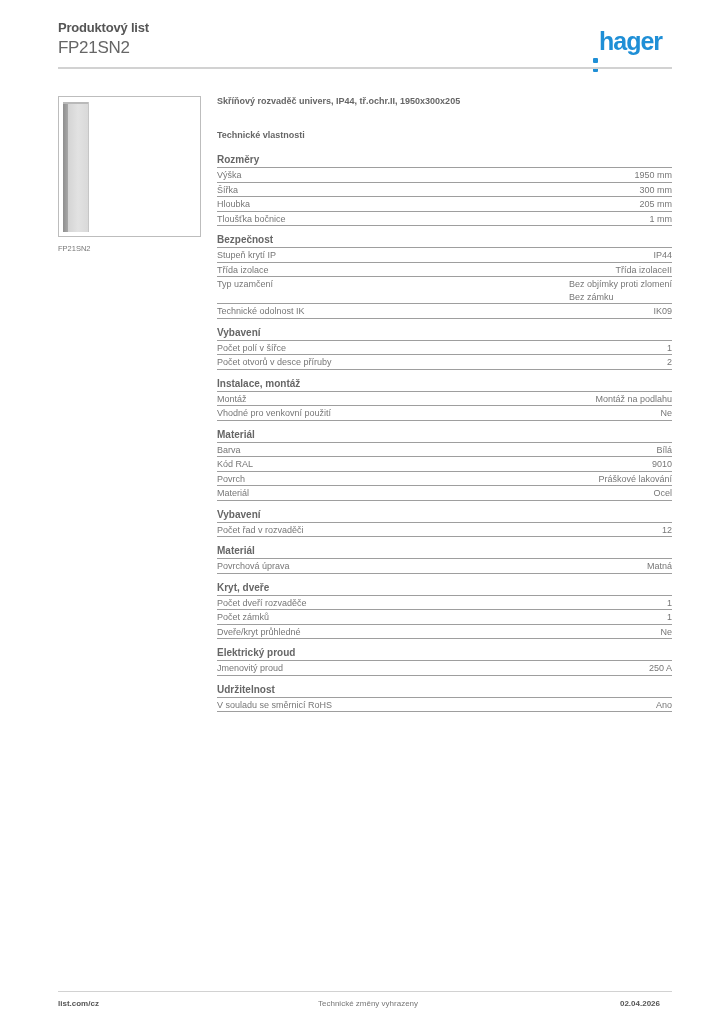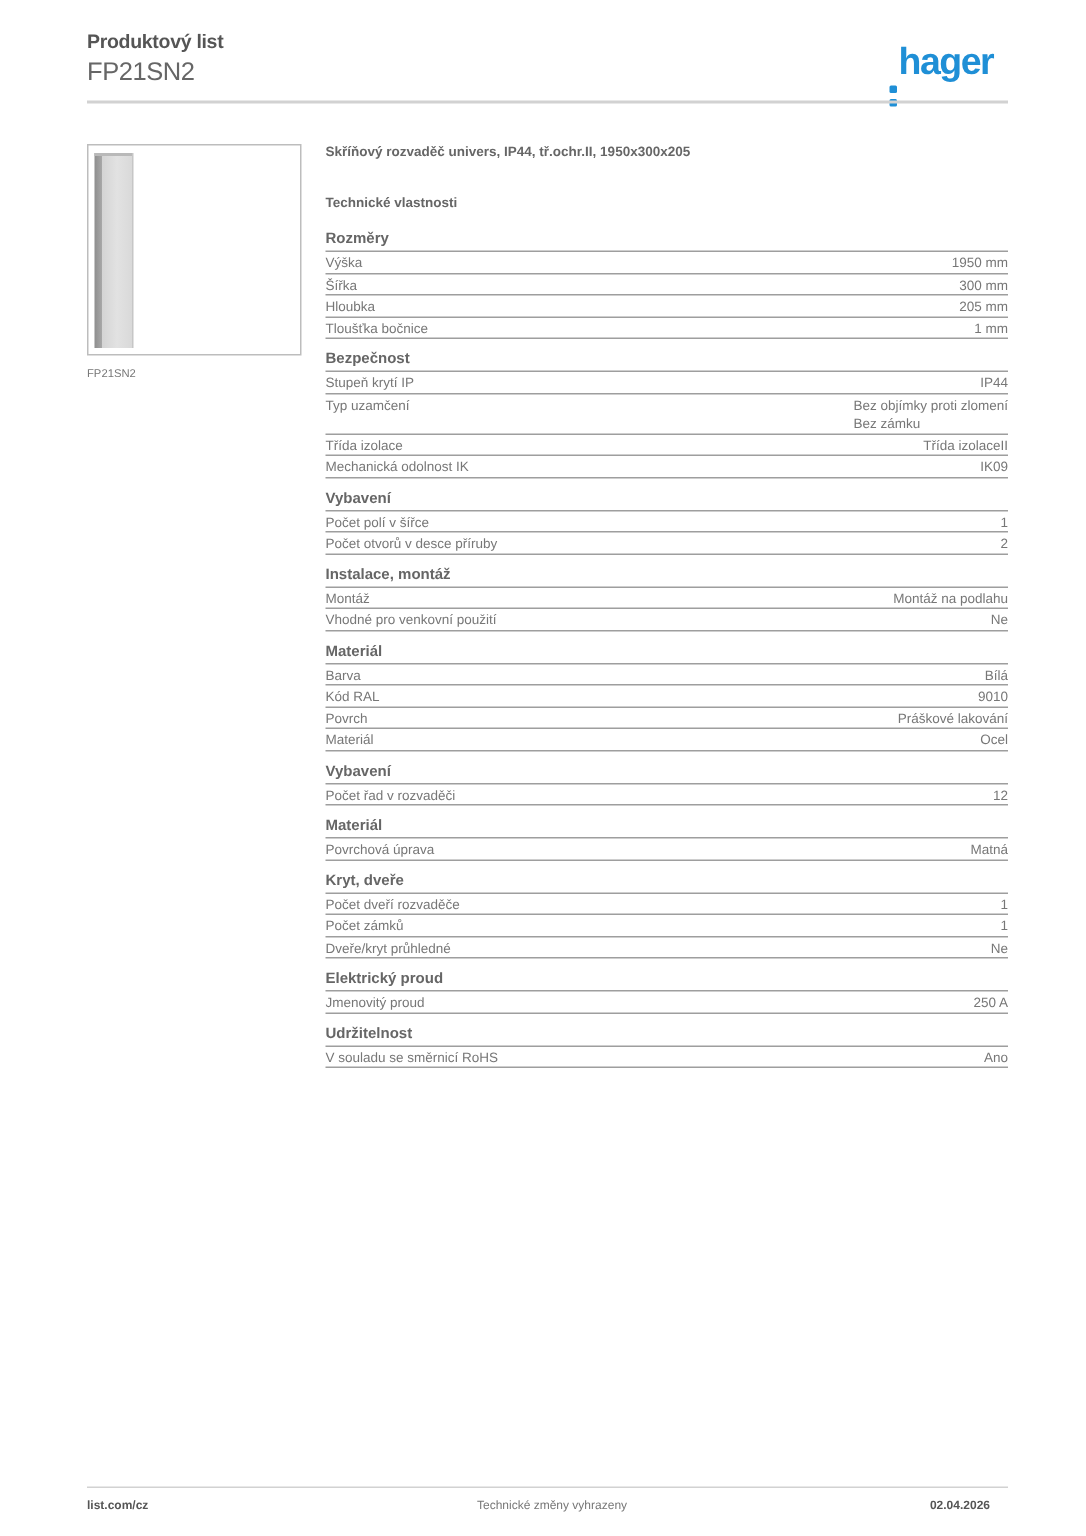--- a/index.html
+++ b/index.html
@@ -134,34 +134,34 @@
       </div>
       <div class="section">
         <div class="section-title">Bezpečnost</div>
         <div class="row">
           <span class="lbl">Stupeň krytí IP</span>
           <span class="val">
             <div>IP44</div>
           </span>
         </div>
         <div class="row">
+          <span class="lbl">Třída izolace</span>
+          <span class="val">
+            <div>Třída izolaceII</div>
+          </span>
+        </div>
+        <div class="row">
           <span class="lbl">Typ uzamčení</span>
           <span class="val">
             <div>Bez objímky proti zlomení</div>
             <div>Bez zámku</div>
           </span>
         </div>
         <div class="row">
-          <span class="lbl">Třída izolace</span>
-          <span class="val">
-            <div>Třída izolaceII</div>
-          </span>
-        </div>
-        <div class="row">
-          <span class="lbl">Mechanická odolnost IK</span>
+          <span class="lbl">Technické odolnost IK</span>
           <span class="val">
             <div>IK09</div>
           </span>
         </div>
       </div>
       <div class="section">
         <div class="section-title">Vybavení</div>
         <div class="row">
           <span class="lbl">Počet polí v šířce</span>
           <span class="val">

